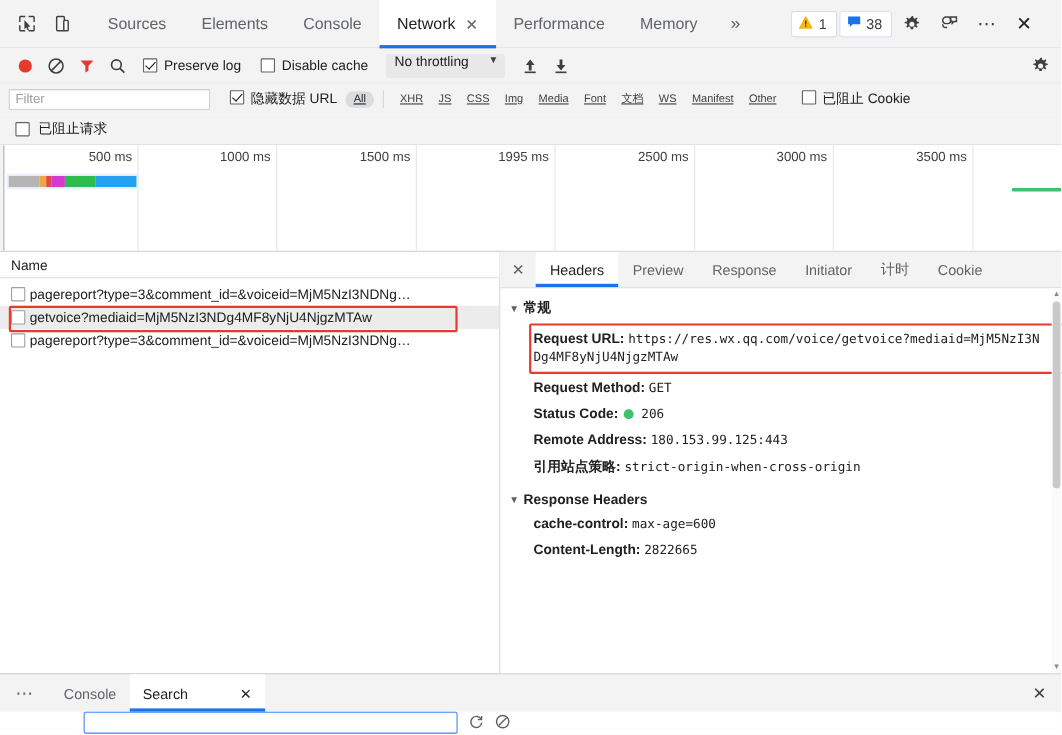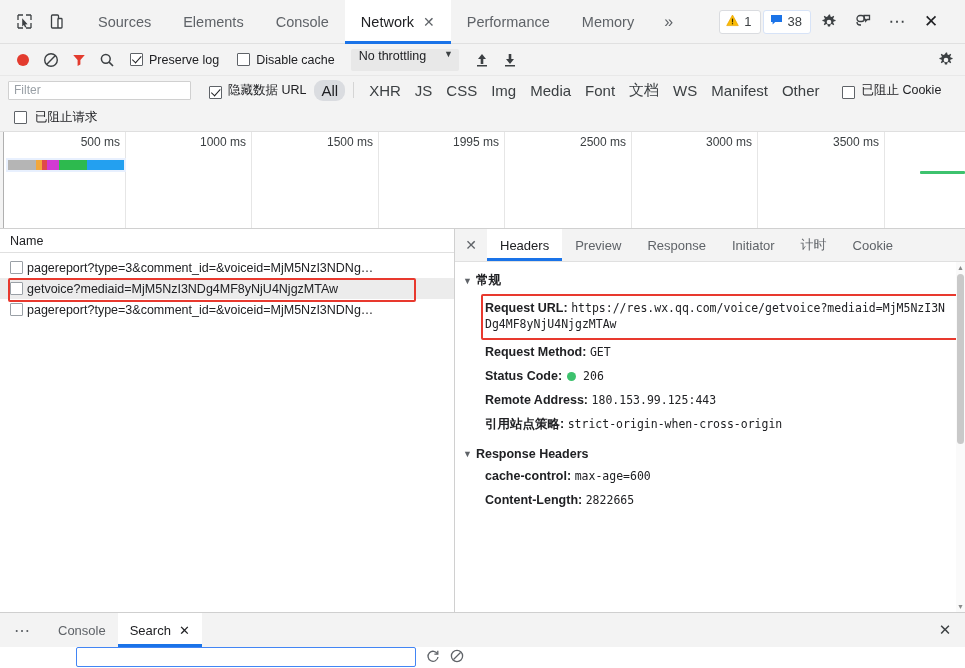--- a/index.html
+++ b/index.html
@@ -99,25 +99,25 @@
     gap: 0;
   }
   .filterinput {
     width: 183px; height: 19px;
     border: 1px solid #d0d0d0; background: #fff;
     font-size: 12px; color: #9aa0a6;
     padding: 0 5px; line-height: 17px;
     border-radius: 1px;
   }
   .fsep { width: 1px; height: 16px; background: #d5d5d5; margin: 0 8px; }
-  .hidedata { display:flex; align-items:flex-end; gap:6px; margin-left: 18px; font-size: 12.5px; color:#202124; }
+  .hidedata { display:flex; align-items:flex-start; gap:6px; margin-left: 18px; font-size: 12.5px; color:#202124; }
   .ftypes { display: flex; align-items: center; gap: 0; margin-left: 8px; }
   .ftype {
-    font-size: 15px; color: #3c4043;
-    padding: 2px 7px; border-radius: 9px; white-space: nowrap;
+    font-size: 10px; color: #3c4043;
+    padding: 2px 7px; border-radius: 9px; white-space: nowrap; text-decoration: underline;
   }
   .ftype.on { background: #dadce0; color: #202124; }
   .blockedrow {
     height: 28px; min-height: 28px;
     display: flex; align-items: center;
     background: #f3f3f3;
     padding: 0 8px 0 14px;
     border-bottom: 1px solid #dfdfdf;
     gap: 8px; font-size: 12.5px;
   }
@@ -234,21 +234,21 @@
     background: #f3f3f3;
     border-top: 1px solid #cfcfcf;
     display: flex; flex-direction: column;
   }
   .dr-tabs { height: 34px; display:flex; align-items:stretch; }
   .dr-more { width: 46px; display:flex; align-items:center; justify-content:center; color:#5f6368; font-size:16px; letter-spacing:2px; }
   .dtab {
     display:flex; align-items:center; padding: 0 12px;
     font-size: 13px; color:#5f6368; position:relative; white-space:nowrap;
   }
-  .dtab.active { background:#fff; color:#202124; }
+  .dtab.active { background:#fff; color:#202124;gap:39px; }
   .dtab.active::after { content:""; position:absolute; left:0; right:0; bottom:0; height:3px; background:#1a73e8; }
   .dtab .dclose { margin-left: 8px; font-size: 13px; }
   .dr-close { margin-left: auto; width: 40px; display:flex; align-items:center; justify-content:center; font-size:15px; color:#3c4043; }
   .dr-searchrow { flex:1; display:flex; align-items:flex-start; padding-left: 76px; gap: 10px; background:#fff; }
   .searchbox {
     width: 340px; height: 20px; border: 1px solid #4285f4; border-radius: 2px;
     background:#fff; font-size: 12px; color:#5f6368; padding: 0 5px; line-height: 18px;
     overflow: hidden;
   }
   .sicon { color:#5f6368; font-size: 13px; margin-top:2px; }

